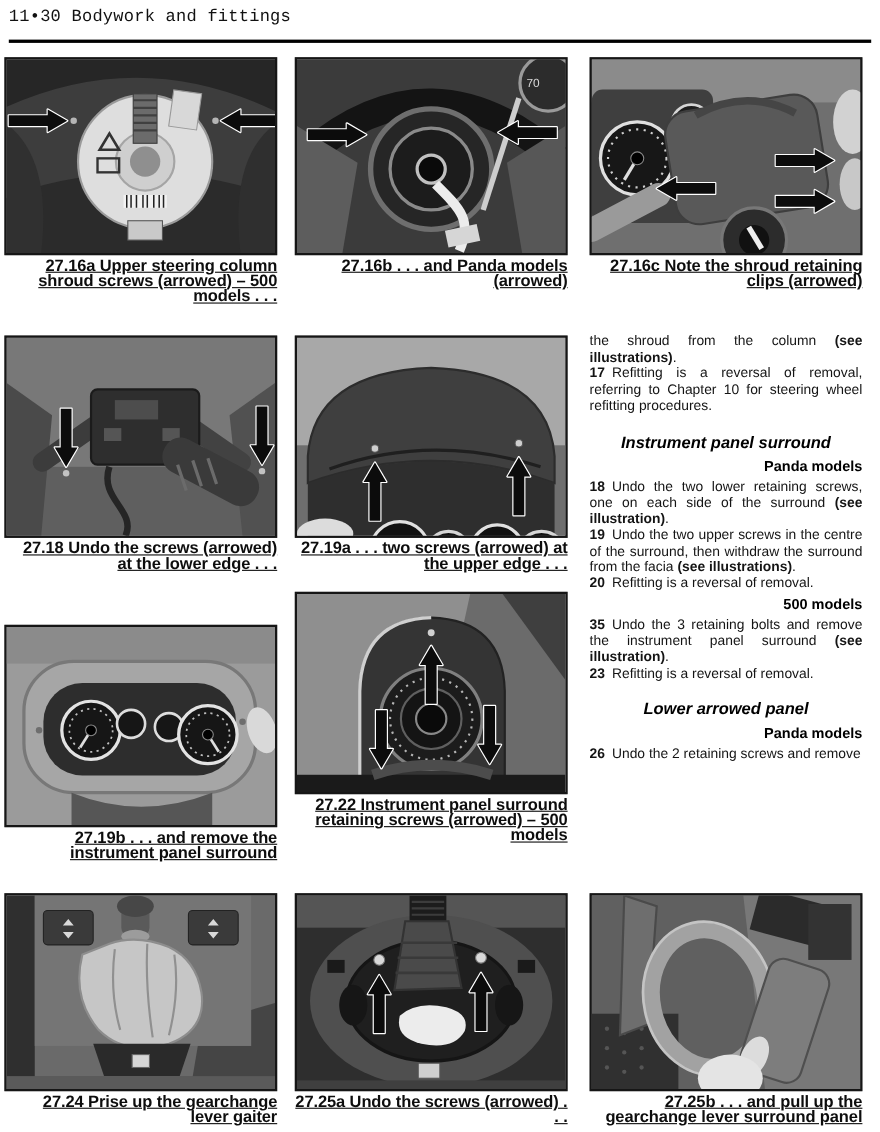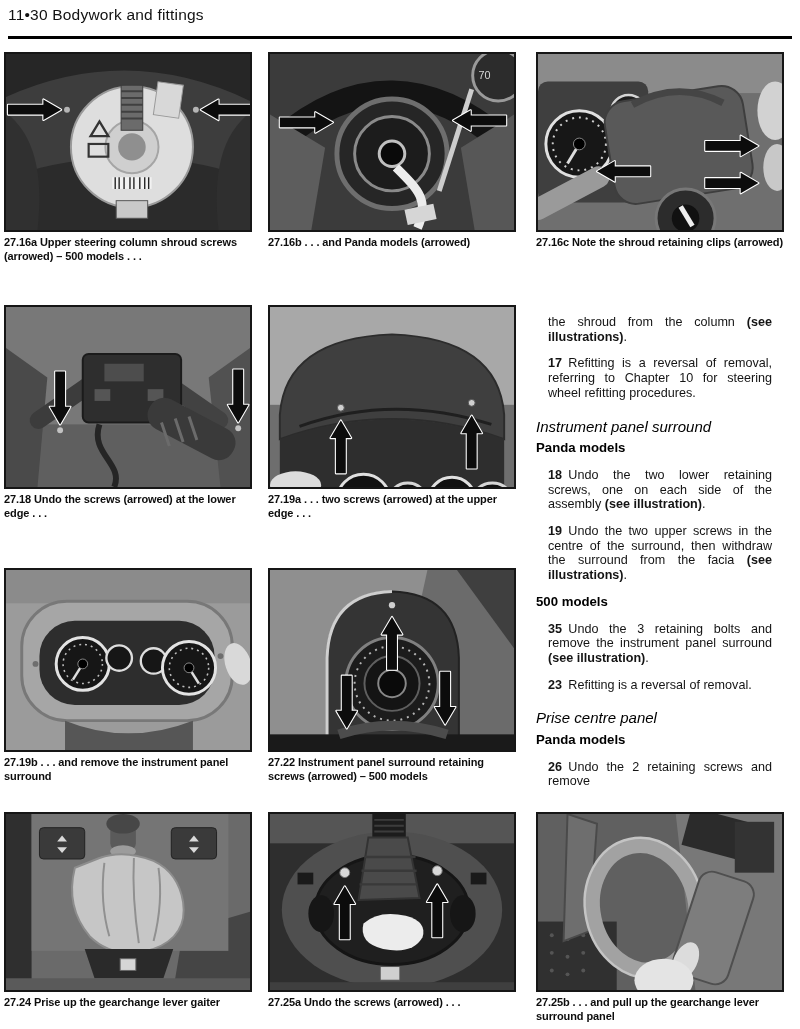--- a/index.html
+++ b/index.html
@@ -1,30 +1,30 @@
 <!DOCTYPE html>
 <html><head>
 <meta charset="utf-8">
 <title>Haynes manual page</title>
 <style>
   html,body{margin:0;padding:0;background:#ffffff;}
   .page{position:relative;width:800px;height:1029px;background:#ffffff;overflow:hidden;
         color:#111;font-family:"Liberation Sans",sans-serif;}
-  .header-text{position:absolute;left:8px;top:6px;font-size:15.5px;letter-spacing:.2px;color:#111;}
+  .header-text{position:absolute;left:8px;top:6px;font-size:15.5px;letter-spacing:.2px;color:#111;font-family:Liberation Mono, monospace;}
   .rule{position:absolute;left:8px;top:36px;width:784px;height:3px;background:#000;}
   figure.fig{position:absolute;margin:0;width:248px;}
   .photo{box-sizing:border-box;width:248px;border:2px solid #161616;background:#8a8a8a;}
   .photo svg{display:block;width:100%;height:100%;}
-  figcaption{margin-top:3px;font-weight:bold;font-size:11px;line-height:14px;
-             text-align:left;color:#0d0d0d;letter-spacing:-0.1px;}
+  figcaption{margin-top:3px;font-weight:bold;font-size:15px;line-height:14px;
+             text-align:right;color:#0d0d0d;letter-spacing:-0.1px;text-decoration:underline;}
   .article{position:absolute;left:536px;top:303px;width:248px;height:496px;overflow:hidden;
            font-size:12.6px;line-height:14.7px;text-align:justify;color:#141414;}
-  .article p{margin:12px;}
-  .article .sec-h{font-size:15px;font-style:italic;font-weight:normal;margin:19px 0 7px;text-align:left;color:#000;}
-  .article .sub-h{font-size:13.2px;font-weight:bold;margin:5px 0 3px;text-align:left;color:#000;}
+  .article p{margin:0;}
+  .article .sec-h{font-size:15px;font-style:italic;font-weight:bold;margin:19px 16px 7px;text-align:center;color:#000;}
+  .article .sub-h{font-size:13.2px;font-weight:bold;margin:5px 0 3px;text-align:right;color:#000;}
   svg .arr{fill:#0c0c0c;stroke:#ffffff;stroke-width:2.2;paint-order:stroke;stroke-linejoin:round;}
   .defs-holder{position:absolute;width:0;height:0;overflow:hidden;}
 </style>
 </head>
 <body>
 
 <div class="page">
 
   <svg class="defs-holder" aria-hidden="true">
     <defs>
@@ -178,21 +178,21 @@
         <circle cx="186" cy="100" r="5" fill="#000000" stroke="#888888"></circle>
         <ellipse cx="236" cy="96" rx="13" ry="22" fill="#d9d9d9" transform="rotate(-18 236 96)"></ellipse>
         <path d="M60,154 Q124,180 190,154 L190,184 L60,184 Z" fill="#565656"></path>
         <circle cx="30" cy="96" r="3" fill="#6e6e6e"></circle>
         <circle cx="218" cy="88" r="3" fill="#6e6e6e"></circle>
       </svg>
     </div>
     <figcaption>27.19b  . . . and remove the instrument panel surround</figcaption>
   </figure>
 
-  <figure class="fig" style="left:268px;top:568px">
+  <figure class="fig" style="left:268px;top:538px">
     <div class="photo" style="height:184px">
       <svg viewBox="0 0 248 184" preserveAspectRatio="none">
         <rect width="248" height="184" fill="#8f8f8f"></rect>
         <path d="M160,0 L248,0 L248,184 L120,184 Z" fill="#6b6b6b"></path>
         <path d="M190,0 L248,0 L248,80 Z" fill="#3f3f3f"></path>
         <path d="M58,184 L58,90 Q60,24 124,22 Q190,24 192,90 L192,184 Z" fill="#343434" stroke="#222222" stroke-width="2"></path>
         <path d="M58,184 L58,90 Q60,24 124,22" stroke="#cfcfcf" stroke-width="3" fill="none"></path>
         <circle cx="124" cy="116" r="47" fill="#1c1c1c" stroke="#808080" stroke-width="3"></circle>
         <circle cx="124" cy="116" r="38" fill="none" stroke="#b5b5b5" stroke-width="2" stroke-dasharray="2 5"></circle>
         <circle cx="124" cy="116" r="28" fill="#141414" stroke="#5f5f5f" stroke-width="2"></circle>
@@ -285,23 +285,24 @@
       </svg>
     </div>
     <figcaption>27.25b  . . . and pull up the gearchange lever surround panel</figcaption>
   </figure>
 
   <div class="article">
       <p><span>the shroud from the column </span><b>(see illustrations)</b><span>.</span></p>
       <p><b>17</b><span> Refitting is a reversal of removal, referring to Chapter 10 for steering wheel refitting procedures.</span></p>
       <div class="sec-h">Instrument panel surround</div>
       <div class="sub-h">Panda models</div>
-      <p><b>18</b><span> Undo the two lower retaining screws, one on each side of the assembly </span><b>(see illustration)</b><span>.</span></p>
+      <p><b>18</b><span> Undo the two lower retaining screws, one on each side of the surround </span><b>(see illustration)</b><span>.</span></p>
       <p><b>19</b><span> Undo the two upper screws in the centre of the surround, then withdraw the surround from the facia </span><b>(see illustrations)</b><span>.</span></p>
+      <p><b>20</b><span> Refitting is a reversal of removal.</span></p>
       <div class="sub-h">500 models</div>
       <p><b>35</b><span> Undo the 3 retaining bolts and remove the instrument panel surround </span><b>(see illustration)</b><span>.</span></p>
       <p><b>23</b><span> Refitting is a reversal of removal.</span></p>
-      <div class="sec-h">Prise centre panel</div>
+      <div class="sec-h">Lower arrowed panel</div>
       <div class="sub-h">Panda models</div>
       <p><b>26</b><span> Undo the 2 retaining screws and remove</span></p>
     </div>
 
 </div>
 
 </body></html>

